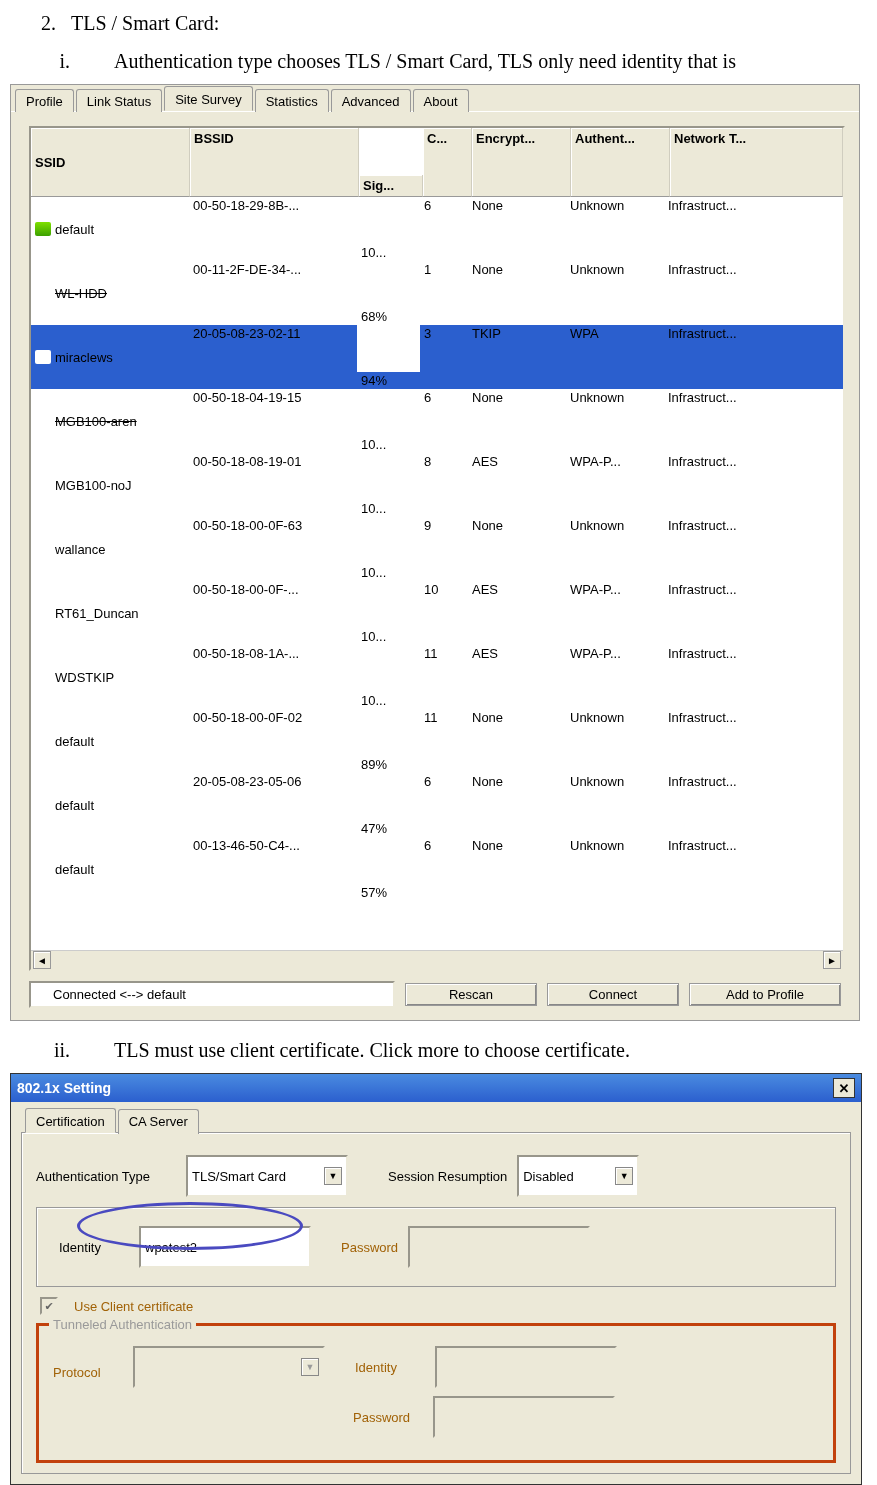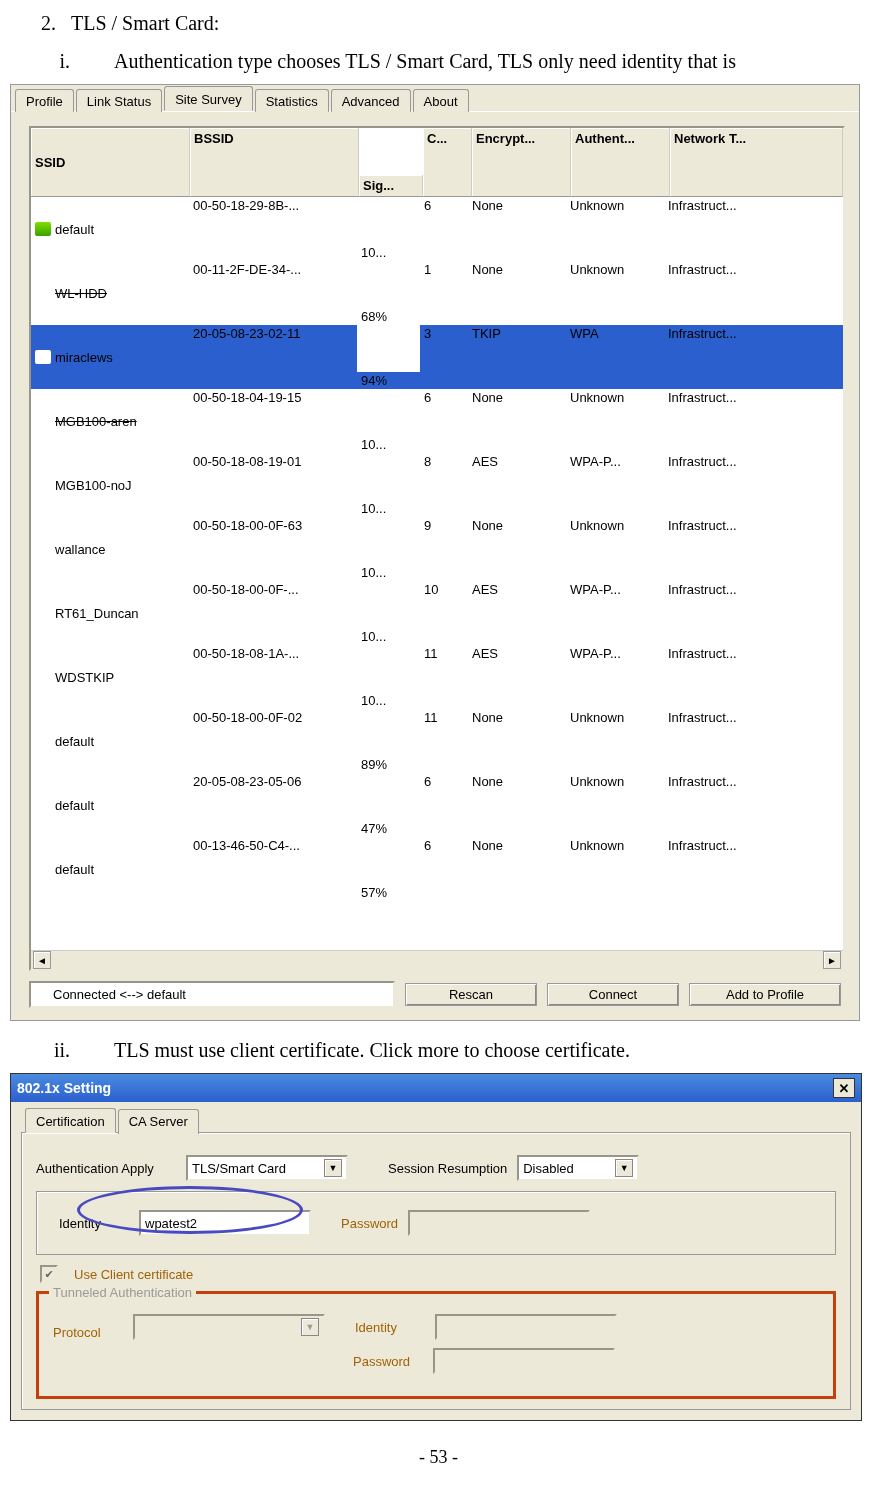--- a/index.html
+++ b/index.html
@@ -150,21 +150,21 @@
     background:#ece9d8;
     margin-top:-1px;
   }
   .form-row { display:flex; align-items:center; gap:10px; margin:8px 0;}
   .lbl { font-family: Tahoma, Arial, sans-serif; font-size:13px; }
   .lbl.disabled { color:#a16207; }
   .combo, .txt {
     border:2px inset #ece9d8;
     background:#fff;
     height:22px;
-    padding:0 4px;
+    padding:8px 4px;
     font-family: Tahoma, Arial, sans-serif; font-size:13px;
     display:flex; align-items:center; justify-content:space-between;
   }
   .combo .dd {
     width:16px;height:16px;background:#ece9d8;border:1px solid #888;display:flex;align-items:center;justify-content:center;font-size:9px;
     box-shadow:inset 1px 1px 0 #fff;
   }
   .txt.disabled { background:#ece9d8; }
   .combo.disabled { background:#ece9d8; color:#9a9a9a;}
   .circle {
@@ -404,21 +404,21 @@
       <div class="closebox">✕</div>
     </div>
     <div class="dlg-body">
       <div class="dlg-tabs" id="dlg-tabs">
           <div class="tab active">Certification</div>
           <div class="tab">CA Server</div>
         </div>
       <div class="tabpage">
 
         <div class="form-row">
-          <span class="lbl" style="width:140px;">Authentication Apply</span>
+          <span class="lbl" style="width:140px;">Authentication Type</span>
           <div class="combo" style="width:150px;">
             <span>TLS/Smart Card</span>
             <span class="dd">▼</span>
           </div>
           <span style="width:20px;"></span>
           <span class="lbl">Session Resumption</span>
           <div class="combo" style="width:110px;">
             <span>Disabled</span>
             <span class="dd">▼</span>
           </div>

